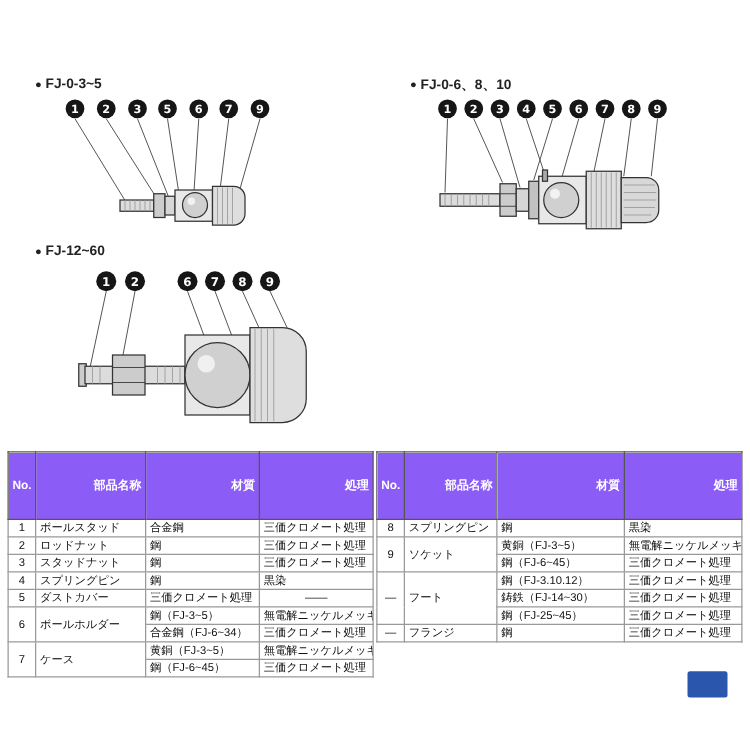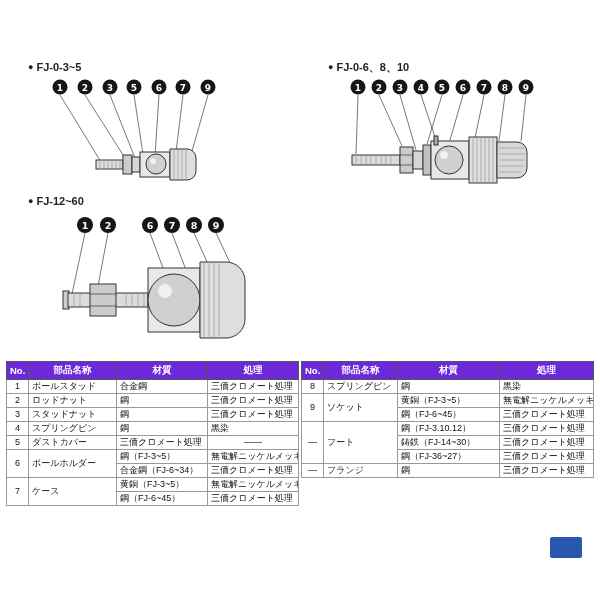--- a/index.html
+++ b/index.html
@@ -15,22 +15,22 @@
   .dlabel {
     font-size:11px; font-weight:bold; color:#222;
     display:flex; align-items:center; gap:3px; height:14px;
   }
   .bullet { font-size:9px; line-height:14px; }
   table {
     position:absolute; border-collapse:collapse; table-layout:fixed;
     background:#fff; border:1px solid #444;
   }
   th {
-    background:#6d28d9; color:#ffffff; font-size:9.5px; font-weight:bold;
-    text-align:center; padding:2px 3px; border:1px solid #555; height:14px;
+    background:#8b5cf6; color:#ffffff; font-size:9.5px; font-weight:bold;
+    text-align:right; padding:20px 3px; border:1px solid #555; height:14px;
     white-space:nowrap; overflow:hidden;
   }
   td {
     font-size:9px; line-height:11px; height:11px; padding:1px 3px;
     border:1px solid #999; white-space:nowrap; overflow:hidden;
     vertical-align:middle; color:#111;
   }
   td.c-no { text-align:center; }
   td.c-center { text-align:center; }
   .notes { position:absolute; left:8px; top:507px; font-size:9.5px; line-height:14px; color:#111; }
@@ -390,21 +390,21 @@
         <td class="c-no" rowspan="3">—</td>
         <td rowspan="3">フート</td>
         <td>鋼（FJ-3.10.12）</td>
         <td>三価クロメート処理</td>
       </tr>
       <tr>
         <td>鋳鉄（FJ-14~30）</td>
         <td>三価クロメート処理</td>
       </tr>
       <tr>
-        <td>鋼（FJ-36~27）</td>
+        <td>鋼（FJ-25~45）</td>
         <td>三価クロメート処理</td>
       </tr>
       <tr>
         <td class="c-no" rowspan="1">—</td>
         <td rowspan="1">フランジ</td>
         <td>鋼</td>
         <td>三価クロメート処理</td>
       </tr>
     </tbody>
 </table>

